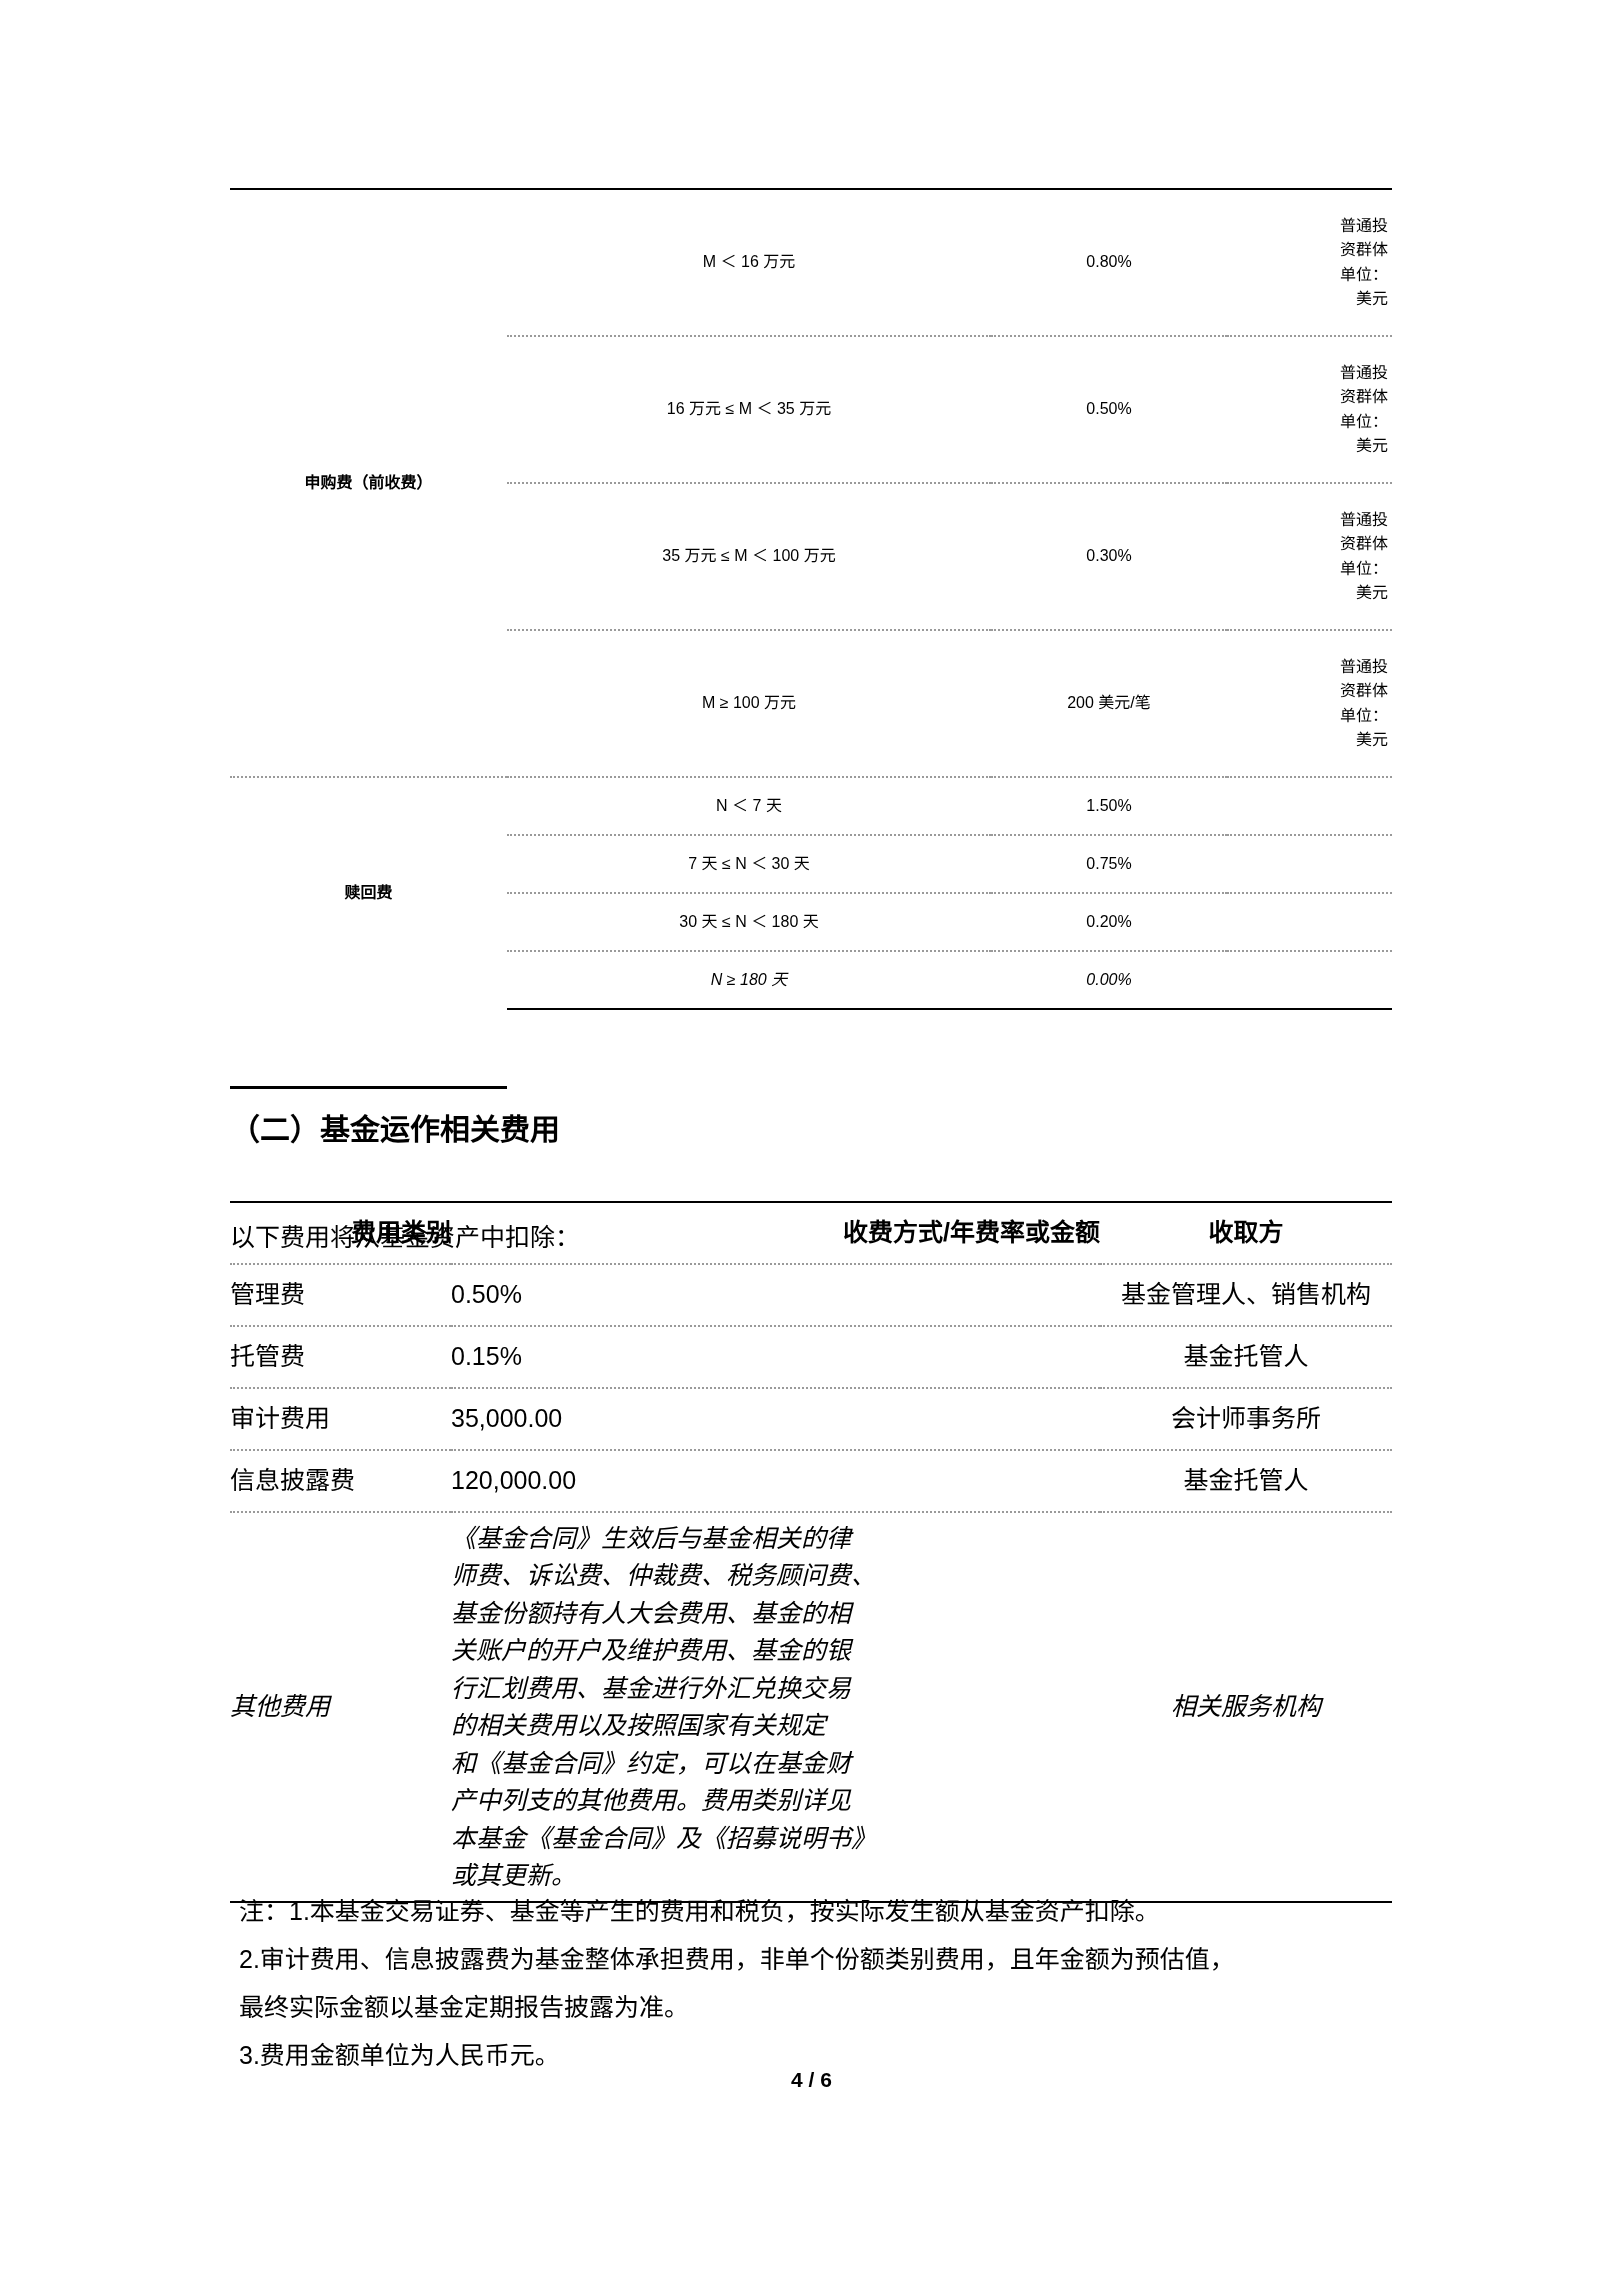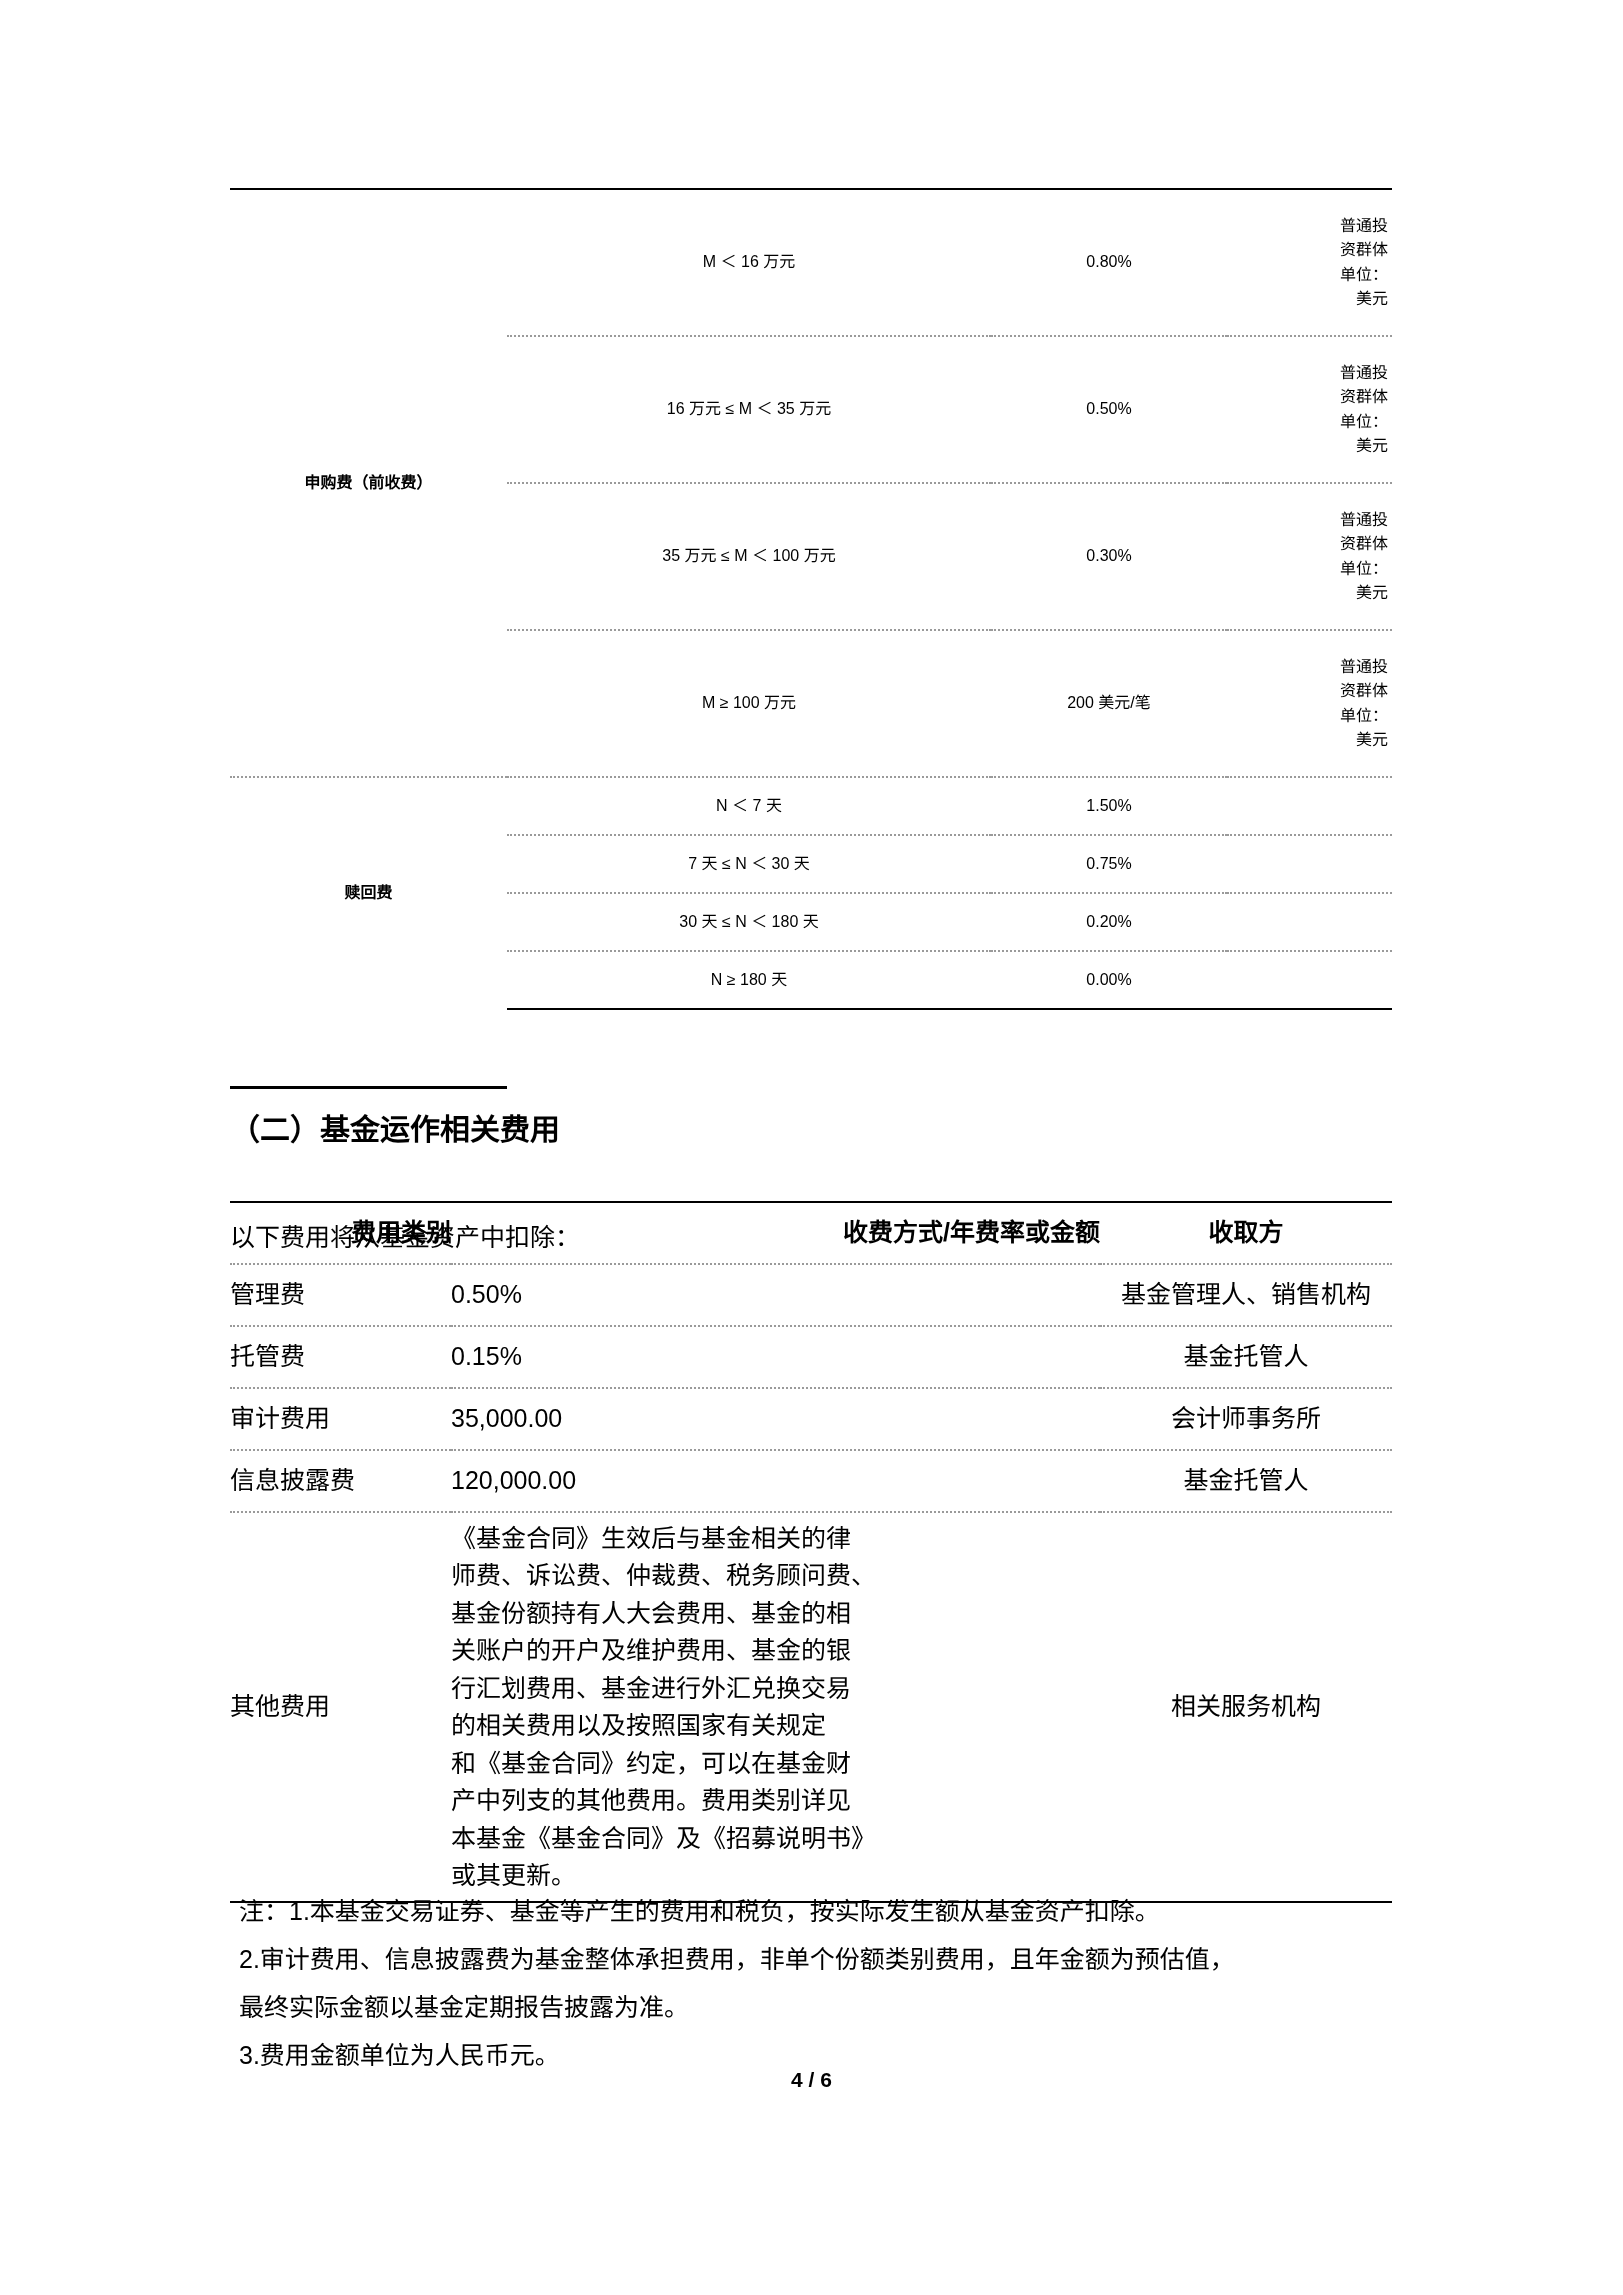--- a/index.html
+++ b/index.html
@@ -48,20 +48,21 @@
     font-size: 16px;
     line-height: 1.52;
     vertical-align: middle;
     border: none;
   }
   .rule-top {
     border-top: 2.6px solid #000 !important;
   }
   .rule-bottom {
     border-bottom: 2.6px solid #000 !important;
+    font-style: italic;
   }
   .dash-top {
     border-top: 2px dotted #9a9a9a !important;
   }
 
   .cat-cell {
     font-weight: bold;
     text-align: center;
     font-size: 25px;
   }

